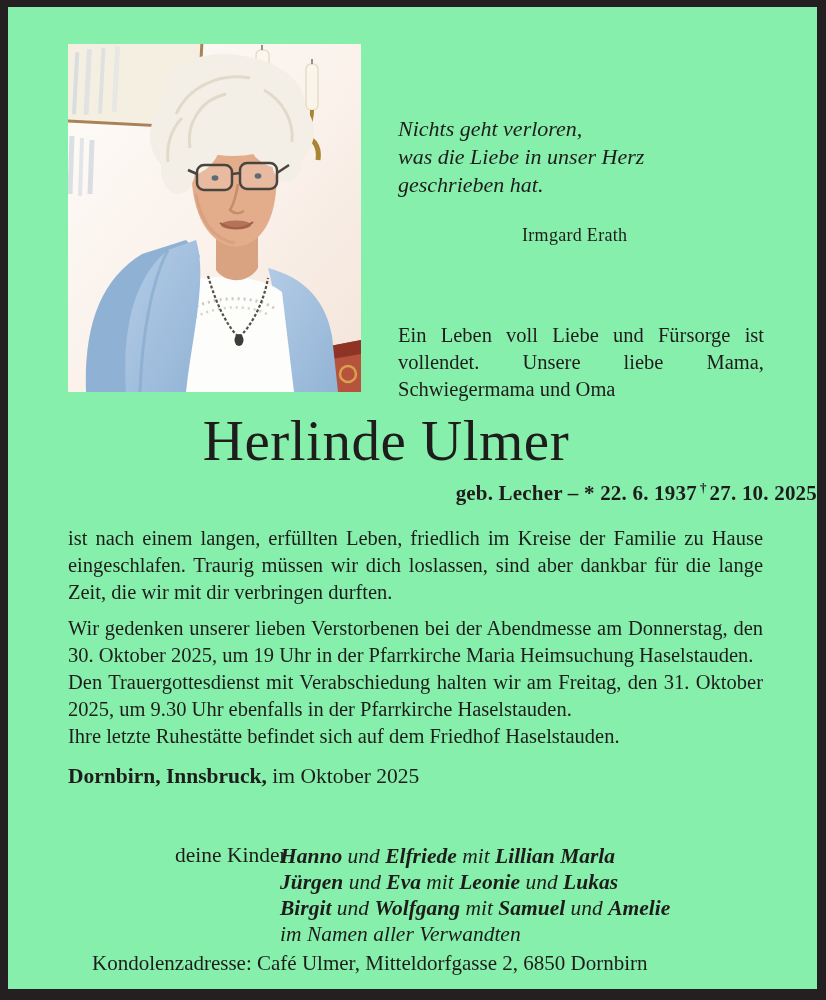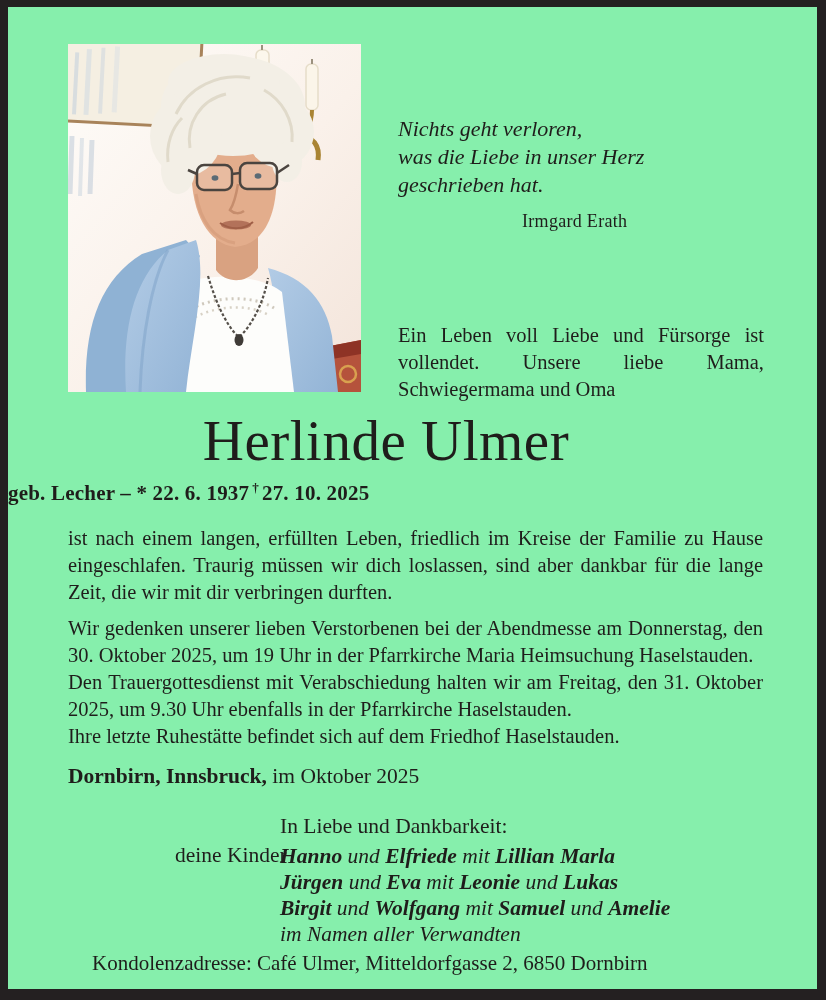--- a/index.html
+++ b/index.html
@@ -13,26 +13,26 @@
     border-width:7px 9px 11px 8px;
     font-family:"Liberation Serif","DejaVu Serif",serif;
     color:#1f1d1b;
     overflow:hidden;
   }
   .abs{position:absolute;}
   .photo{left:60px;top:37px;width:293px;height:348px;overflow:hidden;}
   .photo svg{display:block;width:100%;height:100%;}
 
   .quote{left:390px;top:108px;width:300px;font-style:italic;font-size:22px;line-height:28px;}
-  .quote-attribution{margin-top:8px;padding-left:124px;font-style:normal;font-size:18px;letter-spacing:.3px;}
+  .quote-attribution{margin-top:22px;padding-left:124px;font-style:normal;font-size:18px;letter-spacing:.3px;}
 
   .intro{left:390px;top:315px;width:366px;font-size:20.5px;line-height:27px;text-align:justify;}
 
   .deceased-name{left:0;top:403px;width:756px;text-align:center;font-size:57px;line-height:62px;font-weight:normal;letter-spacing:.5px;}
-  .dates{left:0;top:473px;width:809px;text-align:left;font-size:21px;font-weight:bold;letter-spacing:.2px;}
+  .dates{left:0;top:473px;width:809px;text-align:right;font-size:21px;font-weight:bold;letter-spacing:.2px;}
   .sup{font-size:.62em;vertical-align:super;margin:0 3px;}
 
   .para-block{left:60px;width:695px;font-size:20.5px;line-height:27px;text-align:justify;}
   .para-block p{margin:0;padding:0;}
   .pb1{top:518px;}
   .pb2{top:608px;}
 
   .city-line{left:60px;top:757px;font-size:21.5px;}
   .b{font-weight:bold;}
 
@@ -168,21 +168,20 @@
   </div>
 
   <div class="abs para-block pb2">
     <p>Wir gedenken unserer lieben Verstorbenen bei der Abendmesse am Donnerstag, den 30. Oktober 2025, um 19 Uhr in der Pfarrkirche Maria Heimsuchung Haselstauden.</p>
     <p>Den Trauergottesdienst mit Verabschiedung halten wir am Freitag, den 31. Oktober 2025, um 9.30 Uhr ebenfalls in der Pfarrkirche Haselstauden.</p>
     <p>Ihre letzte Ruhestätte befindet sich auf dem Friedhof Haselstauden.</p>
   </div>
 
   <div class="abs city-line"><span class="b">Dornbirn, Innsbruck,</span><span> im Oktober 2025</span></div>
 
-  <div class="abs tribute-heading">In Liebe und Dankbarkeit:</div>
   <div class="abs kids-label">deine Kinder</div>
   <div class="abs kids-names">
     <div class="row"><span class="b">Hanno</span><span> und </span><span class="b">Elfriede</span><span> mit </span><span class="b">Lillian Marla</span></div>
     <div class="row"><span class="b">Jürgen</span><span> und </span><span class="b">Eva</span><span> mit </span><span class="b">Leonie</span><span> und </span><span class="b">Lukas</span></div>
     <div class="row"><span class="b">Birgit</span><span> und </span><span class="b">Wolfgang</span><span> mit </span><span class="b">Samuel</span><span> und </span><span class="b">Amelie</span></div>
     <div class="row"><span>im Namen aller Verwandten</span></div>
   </div>
 
   <div class="abs condolence">Kondolenzadresse: Café Ulmer, Mitteldorfgasse 2, 6850 Dornbirn</div>
 

